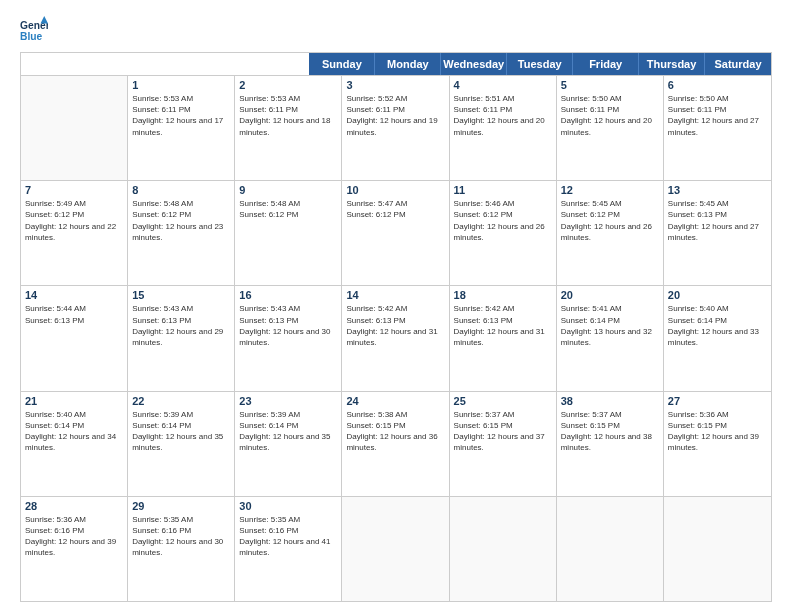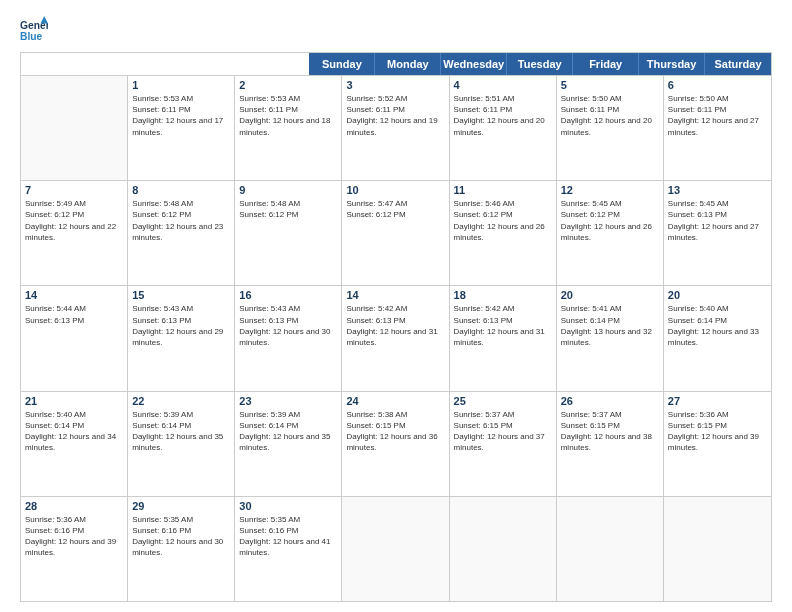--- a/index.html
+++ b/index.html
@@ -288,21 +288,21 @@
             <div class="cell-line">Sunset: 6:15 PM</div>
             <div class="cell-line">Daylight: 12 hours and 36 minutes.</div>
           </div>
           <div class="cal-cell">
             <div class="day-num">25</div>
             <div class="cell-line">Sunrise: 5:37 AM</div>
             <div class="cell-line">Sunset: 6:15 PM</div>
             <div class="cell-line">Daylight: 12 hours and 37 minutes.</div>
           </div>
           <div class="cal-cell">
-            <div class="day-num">26</div>
+            <div class="day-num">38</div>
             <div class="cell-line">Sunrise: 5:37 AM</div>
             <div class="cell-line">Sunset: 6:15 PM</div>
             <div class="cell-line">Daylight: 12 hours and 38 minutes.</div>
           </div>
           <div class="cal-cell">
             <div class="day-num">27</div>
             <div class="cell-line">Sunrise: 5:36 AM</div>
             <div class="cell-line">Sunset: 6:15 PM</div>
             <div class="cell-line">Daylight: 12 hours and 39 minutes.</div>
           </div>

